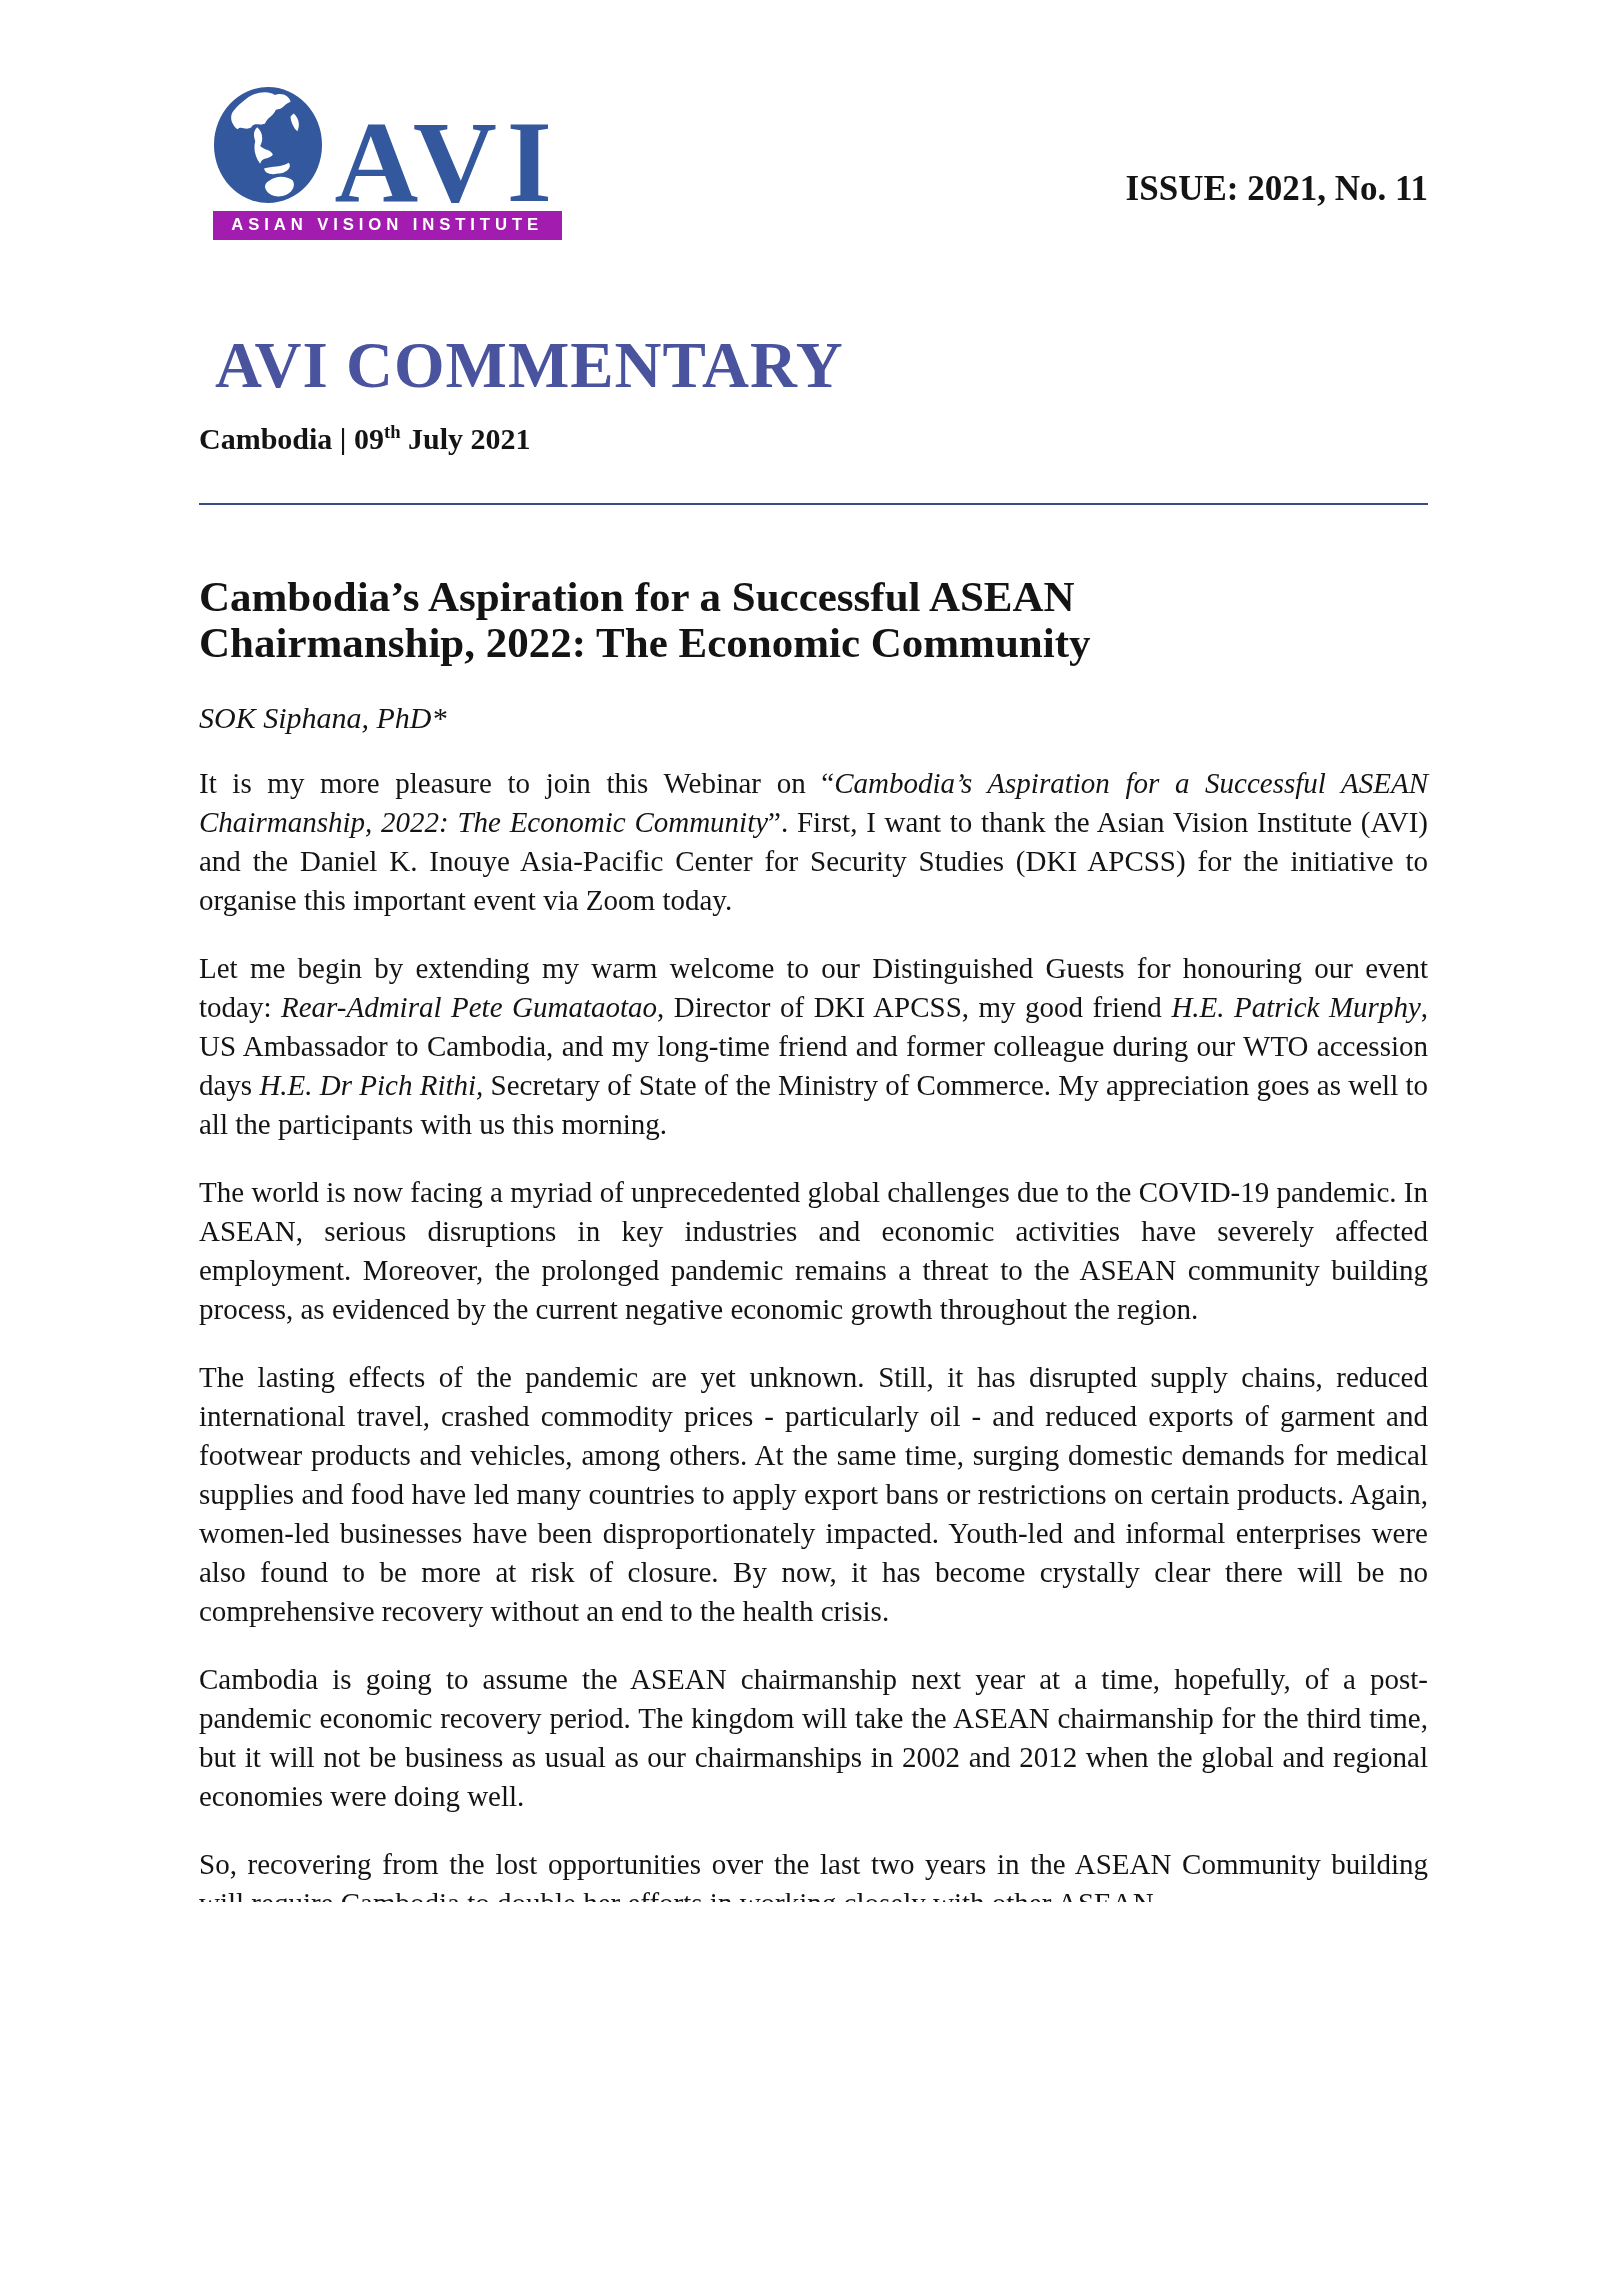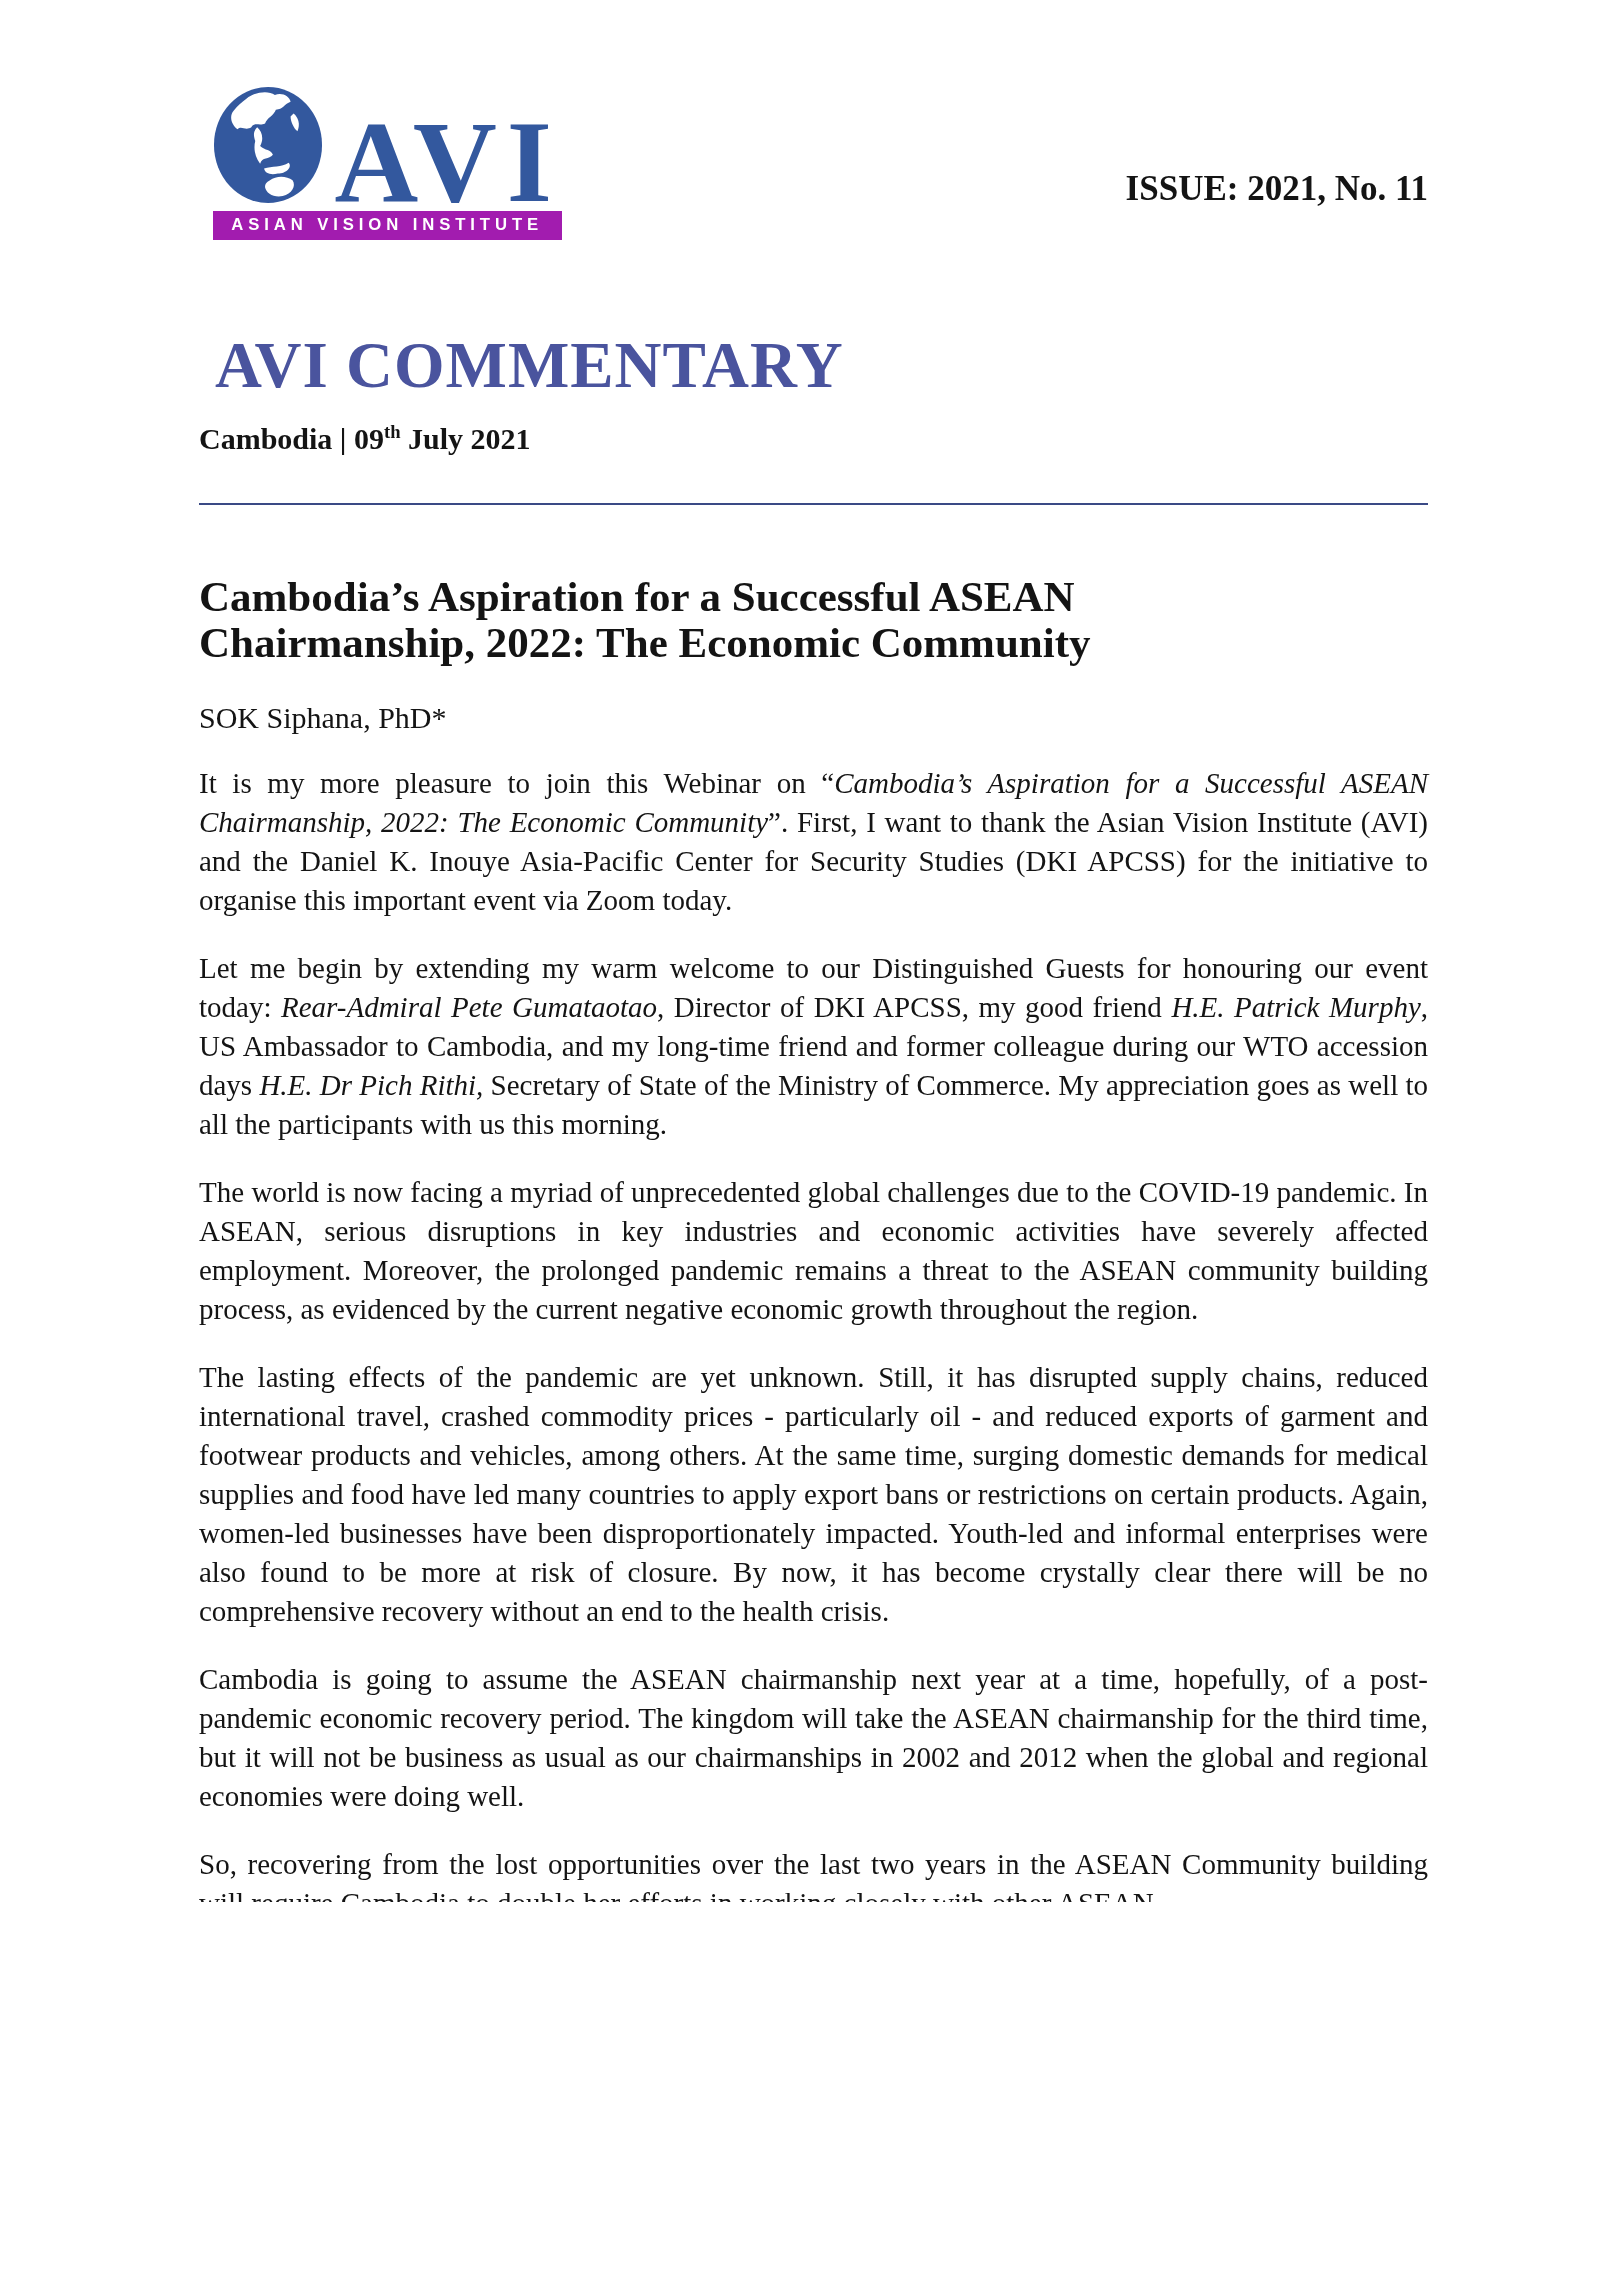--- a/index.html
+++ b/index.html
@@ -32,21 +32,21 @@
     font-weight:bold;font-size:16.7px;letter-spacing:4.9px;
     color:#ffffff;white-space:nowrap;padding:0 7.8px;
   }
   .issue{position:absolute;top:169px;right:0;font-size:35px;font-weight:bold;}
   
   .doc-title{margin:16px;font-weight:bold;font-size:65px;line-height:74px;letter-spacing:1px;}
   .dateline{margin-top:19.6px;font-size:30px;font-weight:bold;}
   .dateline sup{font-size:18.6px;line-height:0;}
   .rule-blue{margin:47px 0 0 0;border:0;border-top:2.9px solid #3A4A85;height:0;}
   .article-title{margin:69px 0 0 0;font-weight:bold;font-size:43px;line-height:46px;white-space:pre-line;}
-  .author{margin-top:35px;font-size:30px;}
+  .author{margin-top:35px;font-size:30px;font-style:italic;}
   
   .body-text p{margin:29px 0 0 0;font-size:29px;line-height:39px;text-align:justify;}
   .body-text p em{font-style:italic;}
   
   .footer{position:absolute;left:199px;top:2045px;width:1229px;}
   .rule-black{margin:0;border:0;border-top:5.9px solid #000;height:0;}
   .footnote{margin-top:11.8px;font-size:24.5px;}
   .footnote sup{font-size:14.7px;line-height:0;}
   .pageno{position:absolute;top:2150px;left:0;width:100%;text-align:center;font-size:28px;}
 </style>

